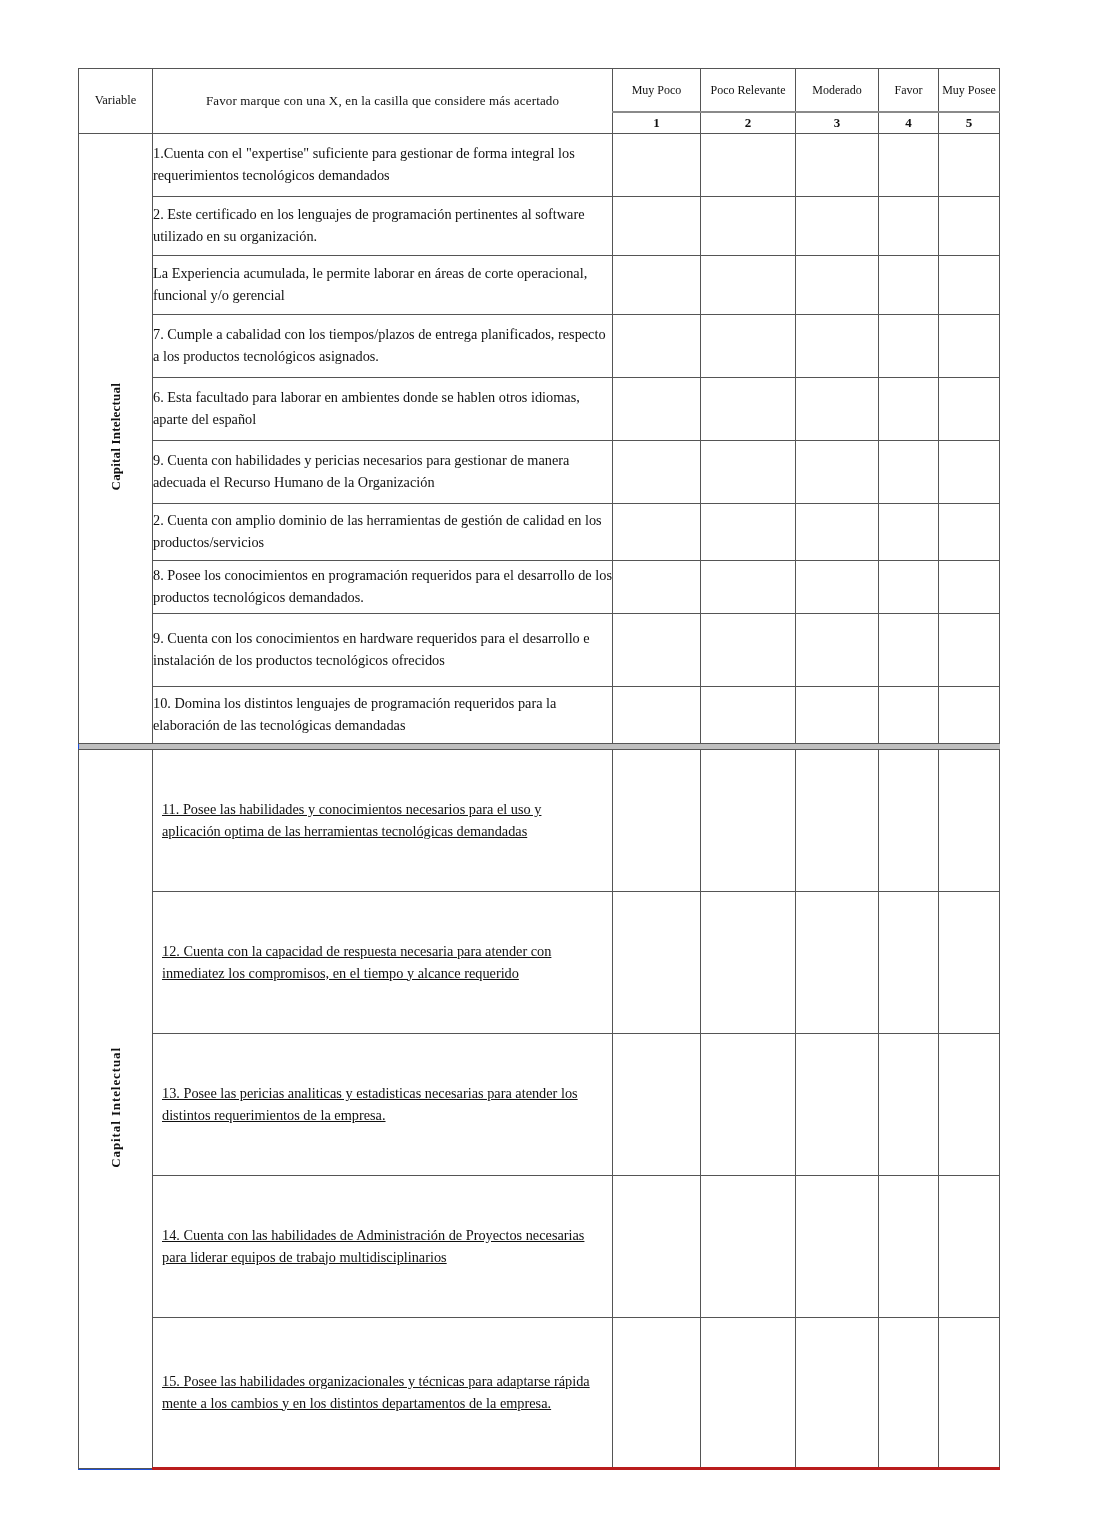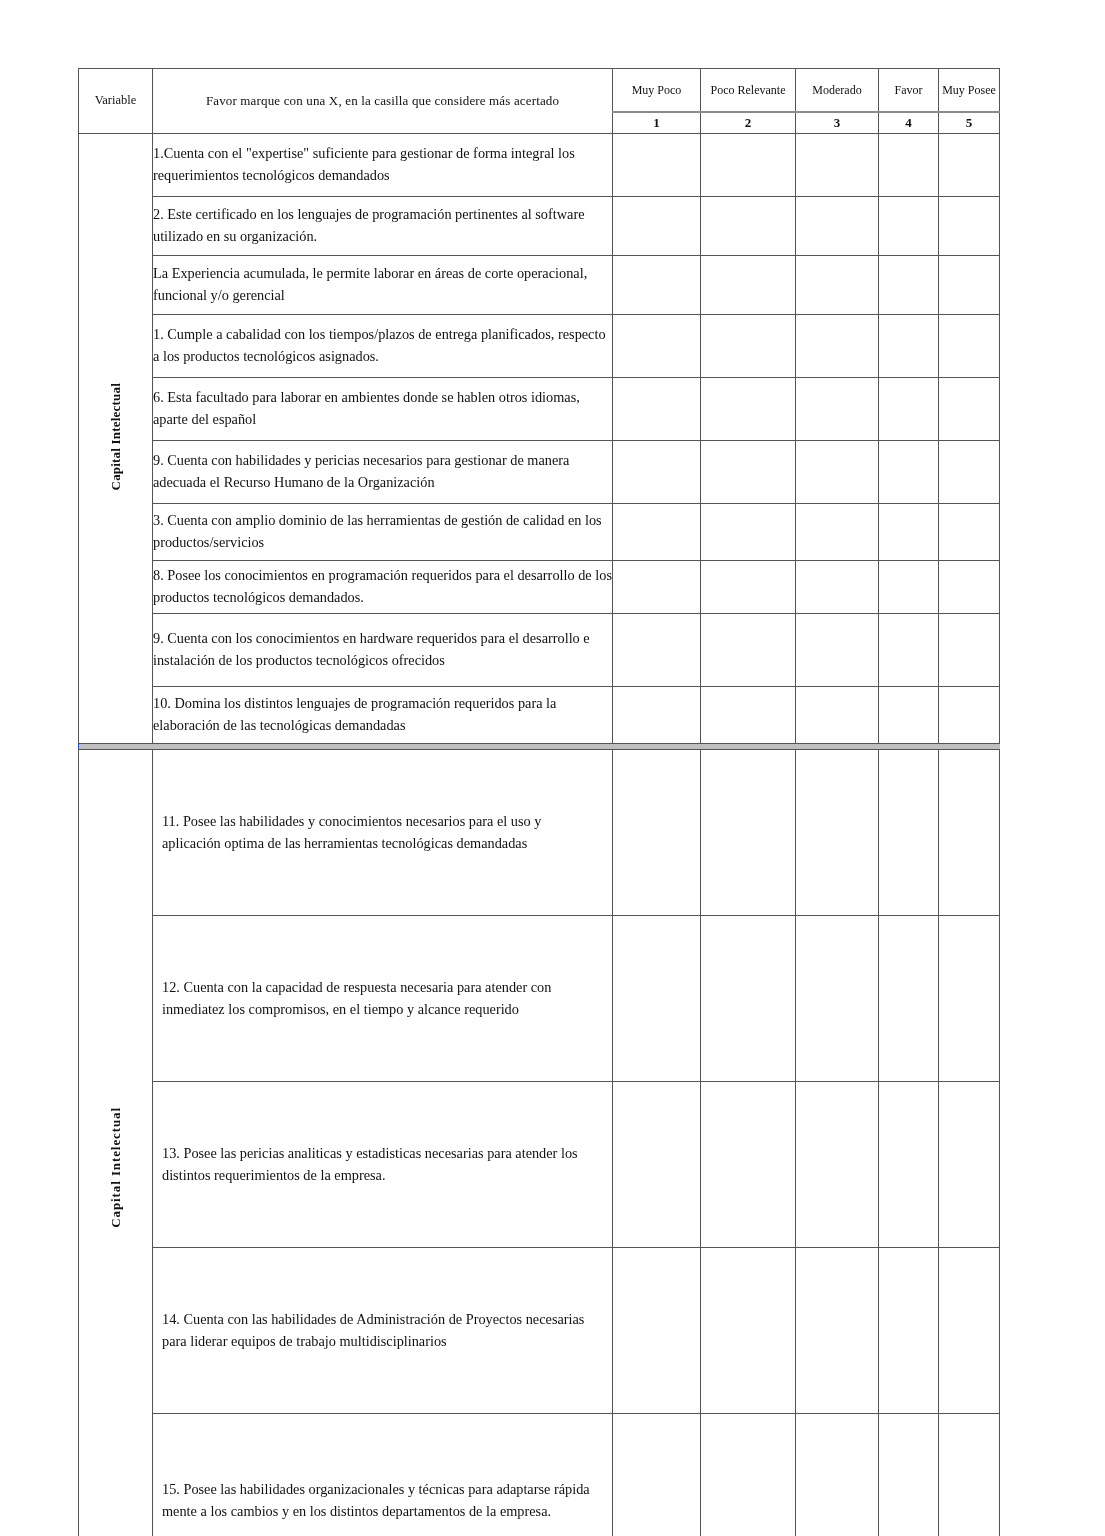--- a/index.html
+++ b/index.html
@@ -98,21 +98,22 @@
   
   .item-cell {
     font-size: 14.3px;
     line-height: 1.52;
     padding: 5px 9px 6px 9px;
     text-align: left;
     vertical-align: middle;
   }
   .block2 .item-cell {
     vertical-align: middle;
-    padding: 21px 9px;
+    padding: 9px 9px;
+    text-decoration: underline;
   }
 
   .mark-cell {
     background: #ffffff;
   }
 
   
   tr.separator td {
     border-left: none;
     border-right: none;
@@ -189,21 +190,21 @@
       </tr>
       <tr>
         <td class="item-cell" style="height:58px">La Experiencia acumulada, le permite laborar en áreas de corte operacional, funcional y/o gerencial</td>
         <td class="mark-cell"></td>
         <td class="mark-cell"></td>
         <td class="mark-cell"></td>
         <td class="mark-cell"></td>
         <td class="mark-cell"></td>
       </tr>
       <tr>
-        <td class="item-cell" style="height:62px">1. Cumple a cabalidad con los tiempos/plazos de entrega planificados, respecto a los productos tecnológicos asignados.</td>
+        <td class="item-cell" style="height:62px">7. Cumple a cabalidad con los tiempos/plazos de entrega planificados, respecto a los productos tecnológicos asignados.</td>
         <td class="mark-cell"></td>
         <td class="mark-cell"></td>
         <td class="mark-cell"></td>
         <td class="mark-cell"></td>
         <td class="mark-cell"></td>
       </tr>
       <tr>
         <td class="item-cell" style="height:62px">6. Esta facultado para laborar en ambientes donde se hablen otros idiomas, aparte del español</td>
         <td class="mark-cell"></td>
         <td class="mark-cell"></td>
@@ -213,21 +214,21 @@
       </tr>
       <tr>
         <td class="item-cell" style="height:62px">9. Cuenta con habilidades y pericias necesarios para gestionar de manera adecuada el Recurso Humano de la Organización</td>
         <td class="mark-cell"></td>
         <td class="mark-cell"></td>
         <td class="mark-cell"></td>
         <td class="mark-cell"></td>
         <td class="mark-cell"></td>
       </tr>
       <tr>
-        <td class="item-cell" style="height:56px">3. Cuenta con amplio dominio de las herramientas de gestión de calidad en los productos/servicios</td>
+        <td class="item-cell" style="height:56px">2. Cuenta con amplio dominio de las herramientas de gestión de calidad en los productos/servicios</td>
         <td class="mark-cell"></td>
         <td class="mark-cell"></td>
         <td class="mark-cell"></td>
         <td class="mark-cell"></td>
         <td class="mark-cell"></td>
       </tr>
       <tr>
         <td class="item-cell" style="height:52px">8. Posee los conocimientos en programación requeridos para el desarrollo de los productos tecnológicos demandados.</td>
         <td class="mark-cell"></td>
         <td class="mark-cell"></td>

